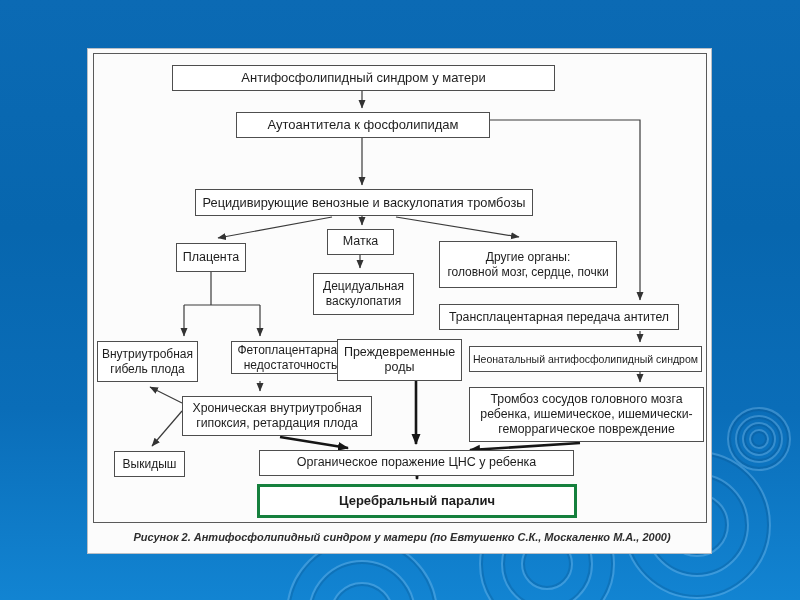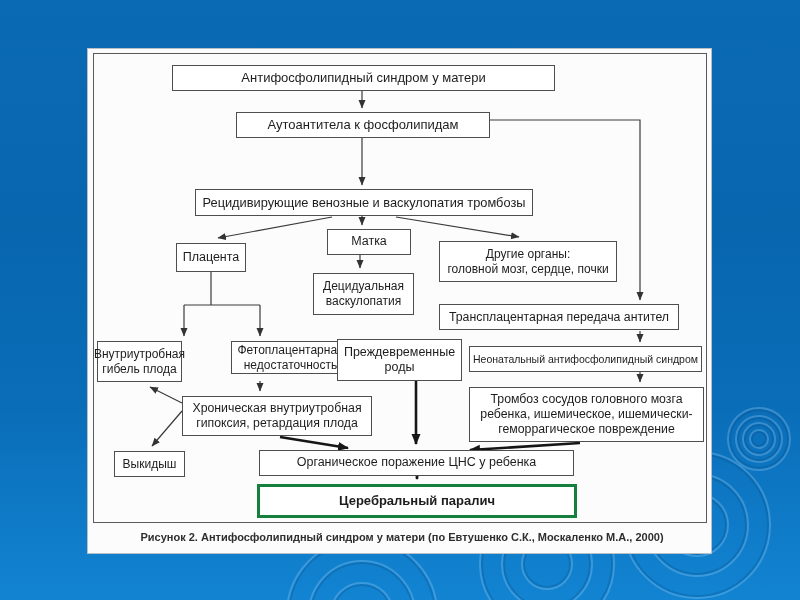--- a/index.html
+++ b/index.html
@@ -26,21 +26,21 @@
   .node{
     position:absolute;z-index:3;box-sizing:border-box;
     background:#ffffff;border:1px solid #4e4e4e;color:#1d1d1d;
     display:flex;align-items:center;justify-content:center;
     text-align:center;white-space:pre-line;line-height:1.22;
     padding:12px 3px;
   }
   .node.emph{border:3px solid #15803d;font-weight:bold;}
   .caption{
     position:absolute;left:97px;top:531px;width:610px;z-index:3;
-    text-align:center;font-size:11px;font-weight:bold;
+    text-align:center;font-size:11px;font-weight:bold;font-style:italic;
     color:#2e2e2e;white-space:nowrap;
   }
 </style>
 </head>
 <body>
 
 <div class="ripple" style="left:757px;top:437px;">
   <div class="ring" style="left:-8px;top:-8px;width:16px;height:16px;"></div>
   <div class="ring" style="left:-15px;top:-15px;width:30px;height:30px;"></div>
   <div class="ring" style="left:-22px;top:-22px;width:44px;height:44px;"></div>
@@ -101,31 +101,31 @@
 </svg>
 
 <div class="node" style="left:172px;top:65px;width:383px;height:25px;font-size:13px;">Антифосфолипидный синдром у матери</div>
 
 <div class="node" style="left:236px;top:112px;width:254px;height:23px;font-size:13px;">Аутоантитела к фосфолипидам</div>
 
 <div class="node" style="left:195px;top:189px;width:338px;height:27px;font-size:12.8px;">Рецидивирующие венозные и васкулопатия тромбозы</div>
 
 <div class="node" style="left:176px;top:243px;width:70px;height:29px;font-size:12.5px;">Плацента</div>
 
-<div class="node" style="left:327px;top:229px;width:84px;height:23px;font-size:12.5px;">Матка</div>
+<div class="node" style="left:327px;top:229px;width:67px;height:23px;font-size:12.5px;">Матка</div>
 
-<div class="node" style="left:439px;top:241px;width:178px;height:41px;font-size:12px;">Другие органы:
+<div class="node" style="left:439px;top:241px;width:178px;height:47px;font-size:12px;">Другие органы:
 головной мозг, сердце, почки</div>
 
 <div class="node" style="left:313px;top:273px;width:101px;height:42px;font-size:12px;">Децидуальная
 васкулопатия</div>
 
 <div class="node" style="left:439px;top:304px;width:240px;height:16px;font-size:12.3px;">Трансплацентарная передача антител</div>
 
-<div class="node" style="left:97px;top:341px;width:85px;height:41px;font-size:12px;">Внутриутробная
+<div class="node" style="left:97px;top:341px;width:101px;height:41px;font-size:12px;">Внутриутробная
 гибель плода</div>
 
 <div class="node" style="left:207px;top:341px;width:119px;height:33px;font-size:12px;margin-left:24px;">Фетоплацентарная
 недостаточность</div>
 
 <div class="node" style="left:337px;top:339px;width:125px;height:42px;font-size:12.5px;">Преждевременные
 роды</div>
 
 <div class="node" style="left:469px;top:346px;width:233px;height:23px;font-size:10.5px;">Неонатальный антифосфолипидный синдром</div>
 

